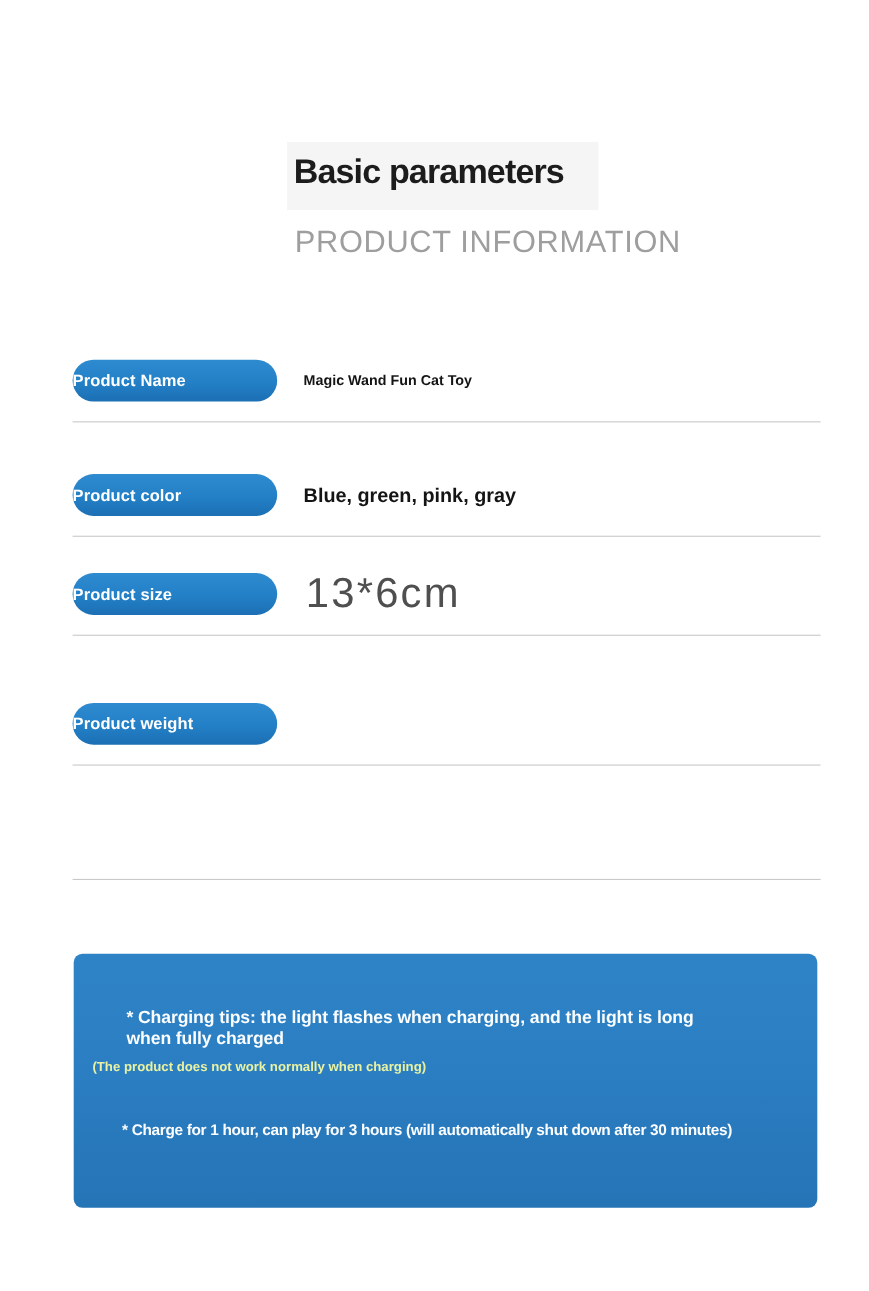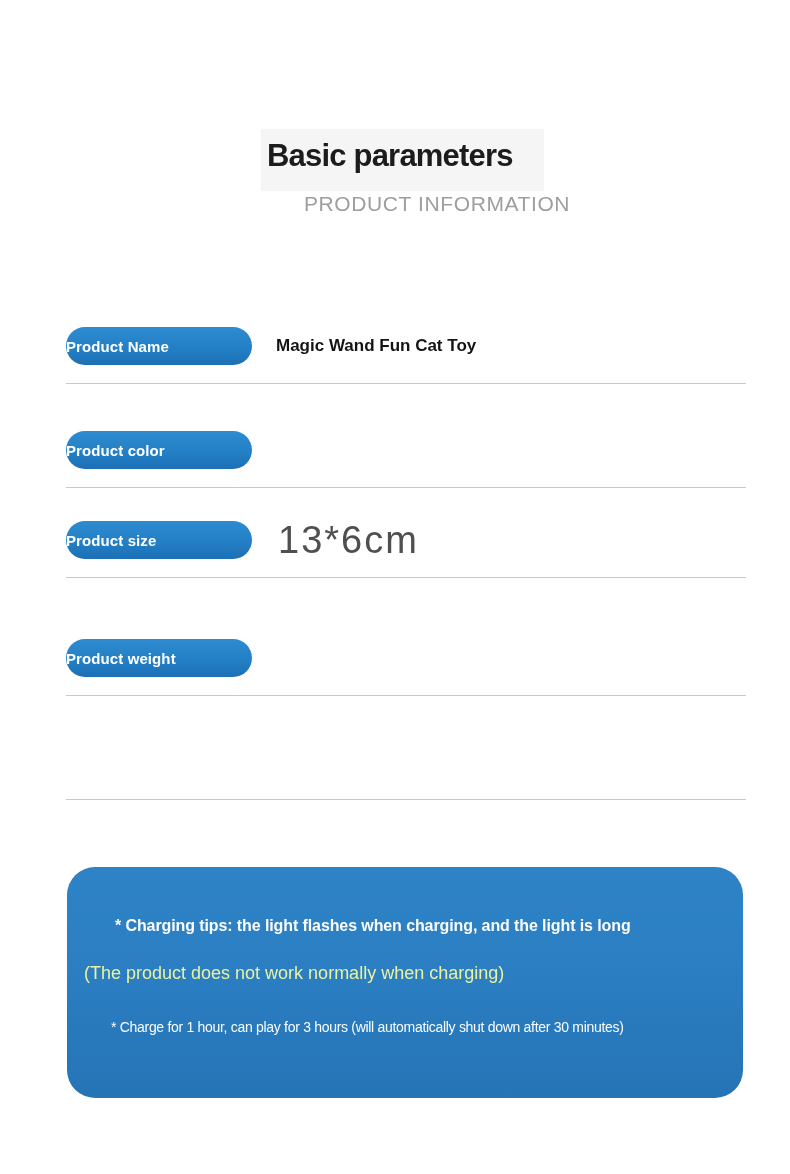--- a/index.html
+++ b/index.html
@@ -28,27 +28,26 @@
     position: absolute;
     left: 257px; top: 138px;
     font-size: 31px;
     font-weight: 700;
     letter-spacing: -0.8px;
     color: var(--title_black, #1c1c1c);
     white-space: nowrap;
   }
   .page-subtitle {
     position: absolute;
-    left: 258px; top: 192px;
-    font-size: 21px;
+    left: 258px; top: 204px;
+    font-size: 28px;
     font-weight: 400;
     letter-spacing: 0.6px;
     color: var(--subtitle_gray, #9e9e9e);
     white-space: nowrap;
-    margin-left: 36px;
   }
 
   
   .spec-row {
     position: absolute;
     left: 0;
     width: 790px;
     height: 104px;
   }
   .pill {
@@ -69,21 +68,21 @@
     font-size: 15px;
     font-weight: 700;
     letter-spacing: 0.1px;
     white-space: nowrap;
   }
   .spec-value {
     position: absolute;
     left: 266px; top: 0;
     height: 38px;
     line-height: 38px;
-    font-size: 17px;
+    font-size: 13px;
     font-weight: 700;
     color: var(--value_black, #141414);
     white-space: nowrap;
   }
   .spec-value.value-large {
     left: 268px;
     font-size: 38px;
     font-weight: 400;
     letter-spacing: 2px;
     color: var(--size_value_gray, #4f4f4f);
@@ -93,47 +92,47 @@
     left: 56px; top: 56px;
     width: 680px; height: 1px;
     background: var(--divider_gray, #c9c9c9);
   }
 
   
   .notes-panel {
     position: absolute;
     left: 57px; top: 867px;
     width: 676px; height: 231px;
-    border-radius: 28px;
+    border-radius: 8px;
     background: linear-gradient(180deg, #2e83c6 0%, var(--panel_blue, #2b7ec2) 45%, #2574b6 100%);
   }
   .note-tip {
     position: absolute;
     left: 48px; top: 49px;
     color: var(--note_white, #fbfdfe);
     font-size: 16px;
     font-weight: 700;
     letter-spacing: -0.1px;
     line-height: 19px;
   }
   .note-tip div { white-space: nowrap; }
   .note-warning {
     position: absolute;
     left: 17px; top: 96px;
     color: var(--note_yellow, #e9f2a2);
-    font-size: 18px;
-    font-weight: 400;
+    font-size: 12px;
+    font-weight: 700;
     white-space: nowrap;
   }
   .note-battery {
     position: absolute;
     left: 44px; top: 152px;
     color: var(--note_white, #fbfdfe);
     font-size: 14px;
-    font-weight: 400;
+    font-weight: 700;
     letter-spacing: -0.3px;
     white-space: nowrap;
   }
 </style>
 </head>
 <body>
 
 <div class="page">
 
   <div class="title-backdrop"></div>
@@ -145,20 +144,21 @@
       <span>Product Name</span>
     </div>
     <div class="spec-value">Magic Wand Fun Cat Toy</div>
     <div class="row-divider"></div>
   </div>
 
   <div class="spec-row" style="top:431px">
     <div class="pill">
       <span>Product color</span>
     </div>
+    <div class="spec-value" style="font-size:18px">Blue, green, pink, gray</div>
     <div class="row-divider"></div>
   </div>
 
   <div class="spec-row" style="top:521px">
     <div class="pill">
       <span>Product size</span>
     </div>
     <div class="spec-value value-large">13*6cm</div>
     <div class="row-divider"></div>
   </div>
@@ -170,18 +170,19 @@
     <div class="row-divider"></div>
   </div>
 
   <div class="spec-row" style="top:743px">
     <div class="row-divider"></div>
   </div>
 
   <div class="notes-panel">
     <div class="note-tip">
       <div>* Charging tips: the light flashes when charging, and the light is long</div>
+      <div>when fully charged</div>
     </div>
     <div class="note-warning">(The product does not work normally when charging)</div>
     <div class="note-battery">* Charge for 1 hour, can play for 3 hours (will automatically shut down after 30 minutes)</div>
   </div>
 
 </div>
 
 </body></html>

